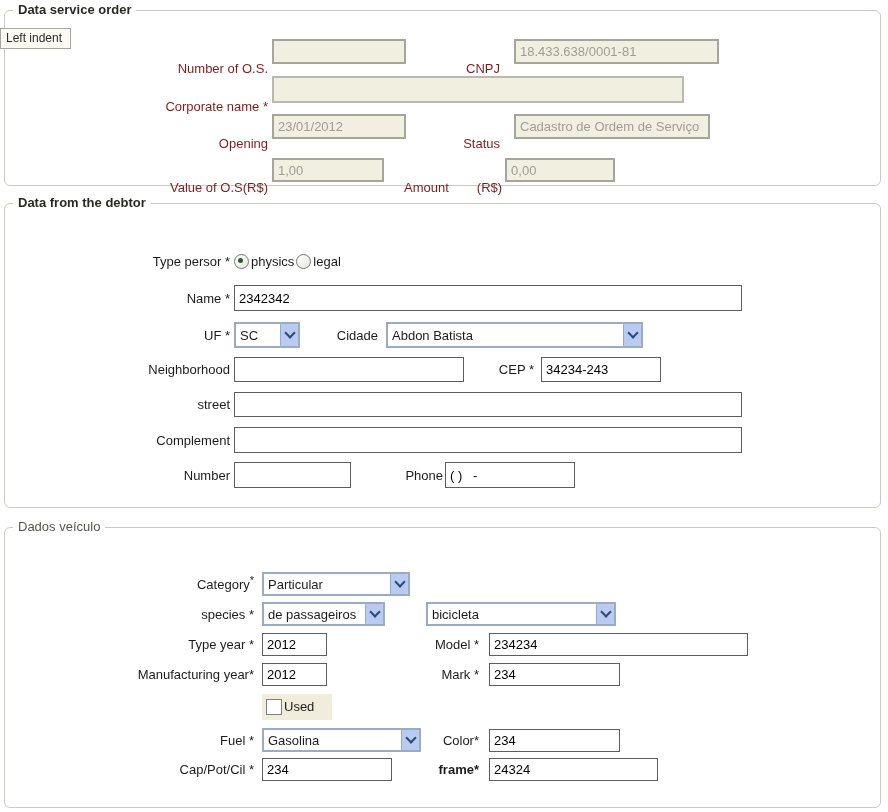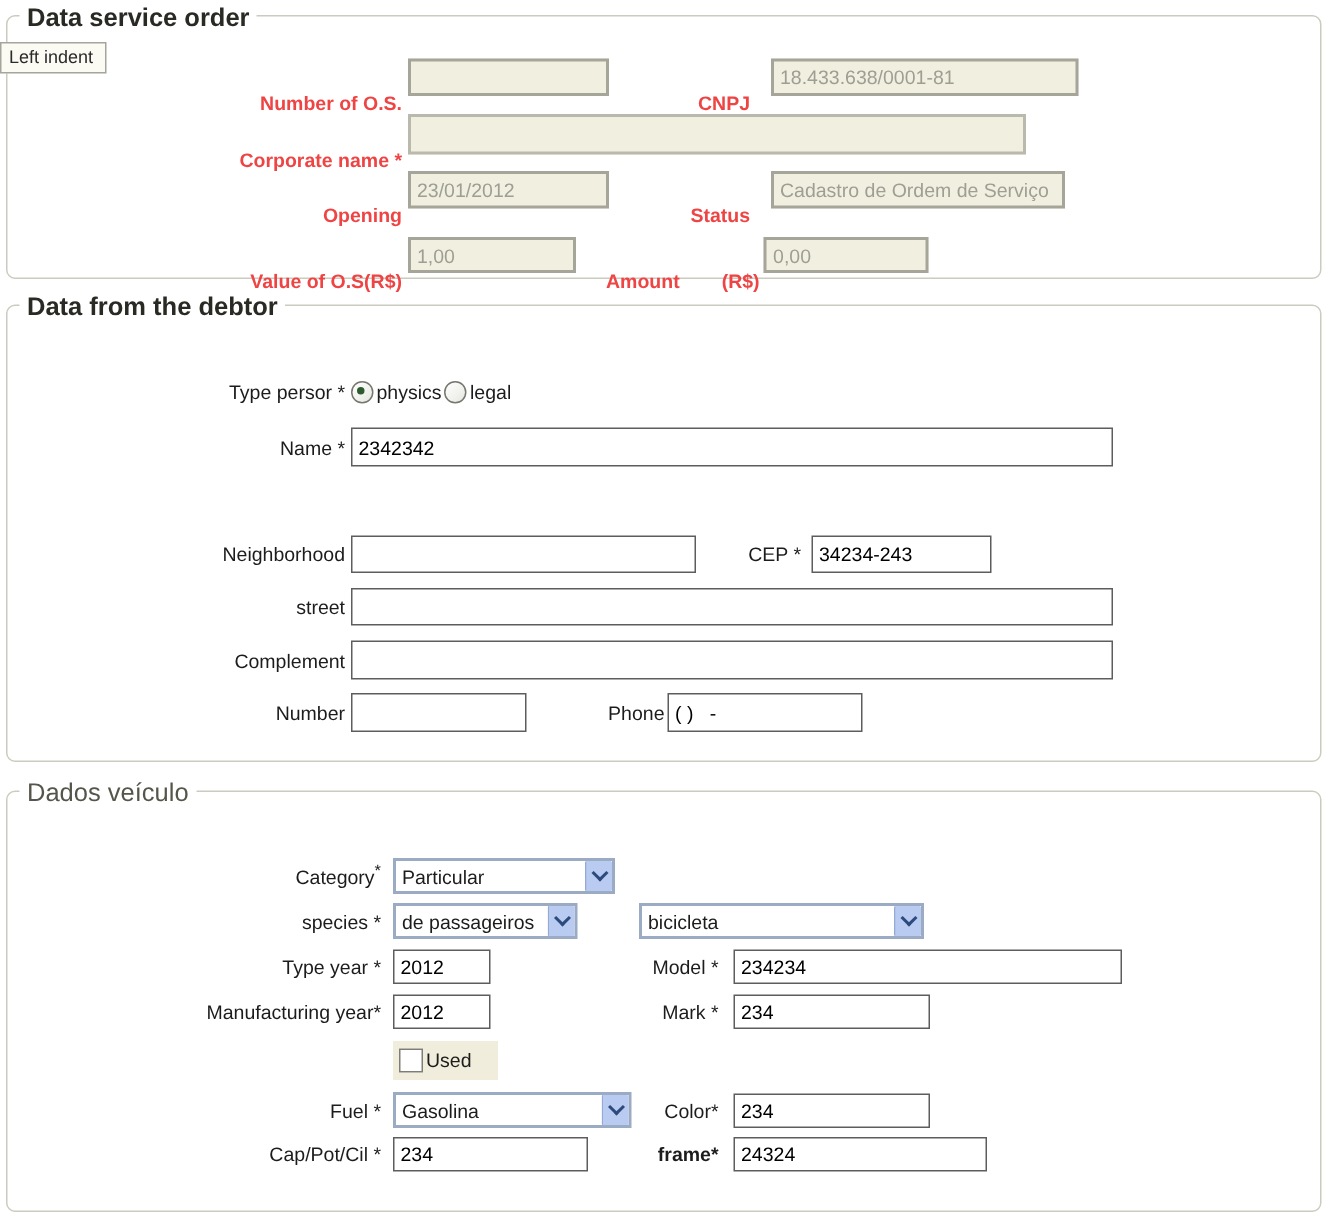--- a/index.html
+++ b/index.html
@@ -8,27 +8,27 @@
     font-family:"Liberation Sans",sans-serif;font-size:13px;color:#1c1c1c;
     overflow:hidden;
   }
   .fieldset{
     position:absolute;left:4px;width:877px;
     border:1px solid #cbccc0;border-radius:6px;background:#ffffff;
     box-sizing:border-box;
   }
   .legend{
     position:absolute;top:-9px;left:8px;background:#ffffff;
-    padding:0 5px;font-size:17px;white-space:nowrap;
+    padding:0 5px;font-size:13px;white-space:nowrap;
   }
   .legend.bold{font-weight:bold;color:#2a2a25;}
   .legend.plain{color:#55554b;}
   .row{position:absolute;left:1px;right:1px;display:flex;align-items:center;}
   .lbl{box-sizing:border-box;text-align:right;padding-right:4px;white-space:nowrap;flex:none;}
-  .lbl1{width:266px;font-weight:bold;color:#ef4444;margin-top:34px;}
+  .lbl1{width:266px;font-weight:normal;color:#7f1d1d;margin-top:34px;}
   .lbl2{width:228px;}
   .lbl3{width:252px;margin-right:4px;}
   .lbl .sup{vertical-align:super;font-size:11px;line-height:0;}
   .inp{
     box-sizing:border-box;font-family:"Liberation Sans",sans-serif;font-size:13px;
     padding:1px 4px;background:#ffffff;border:1px solid #5d5d5d;color:#000;
     flex:none;outline:none;
   }
   .inp.beige{
     background:#f1efe0;border:2px solid #a5a59a;color:#9e9e93;
@@ -117,20 +117,36 @@
     <span class="radio-label">physics</span>
     <span class="radio"></span>
     <span class="radio-label">legal</span>
   </div>
 
   <div class="row" style="top:81px;height:26px;">
     <span class="lbl lbl2">Name *</span>
     <input class="inp" style="width: 508px; height: 26px;" value="2342342">
   </div>
 
+  <div class="row" style="top:118px;height:26px;">
+    <span class="lbl lbl2">UF *</span>
+    <div class="select" style="width:66px;height:26px;">
+      <span class="txt">SC</span>
+      <span class="sel-btn">
+          <span class="chev"></span>
+        </span>
+    </div>
+    <span class="lbl" style="width:84px;padding-right:6px;">Cidade</span>
+    <div class="select" style="width:257px;height:26px;margin-left:2px;">
+      <span class="txt">Abdon Batista</span>
+      <span class="sel-btn">
+          <span class="chev"></span>
+        </span>
+    </div>
+  </div>
 
   <div class="row" style="top:153px;height:25px;">
     <span class="lbl lbl2">Neighborhood</span>
     <input class="inp" style="width: 230px; height: 25px;" value="">
     <span class="lbl" style="width:74px;">CEP *</span>
     <input class="inp" style="width: 120px; height: 25px; margin-left: 3px;" value="34234-243">
   </div>
 
   <div class="row" style="top:188px;height:25px;">
     <span class="lbl lbl2">street</span>

